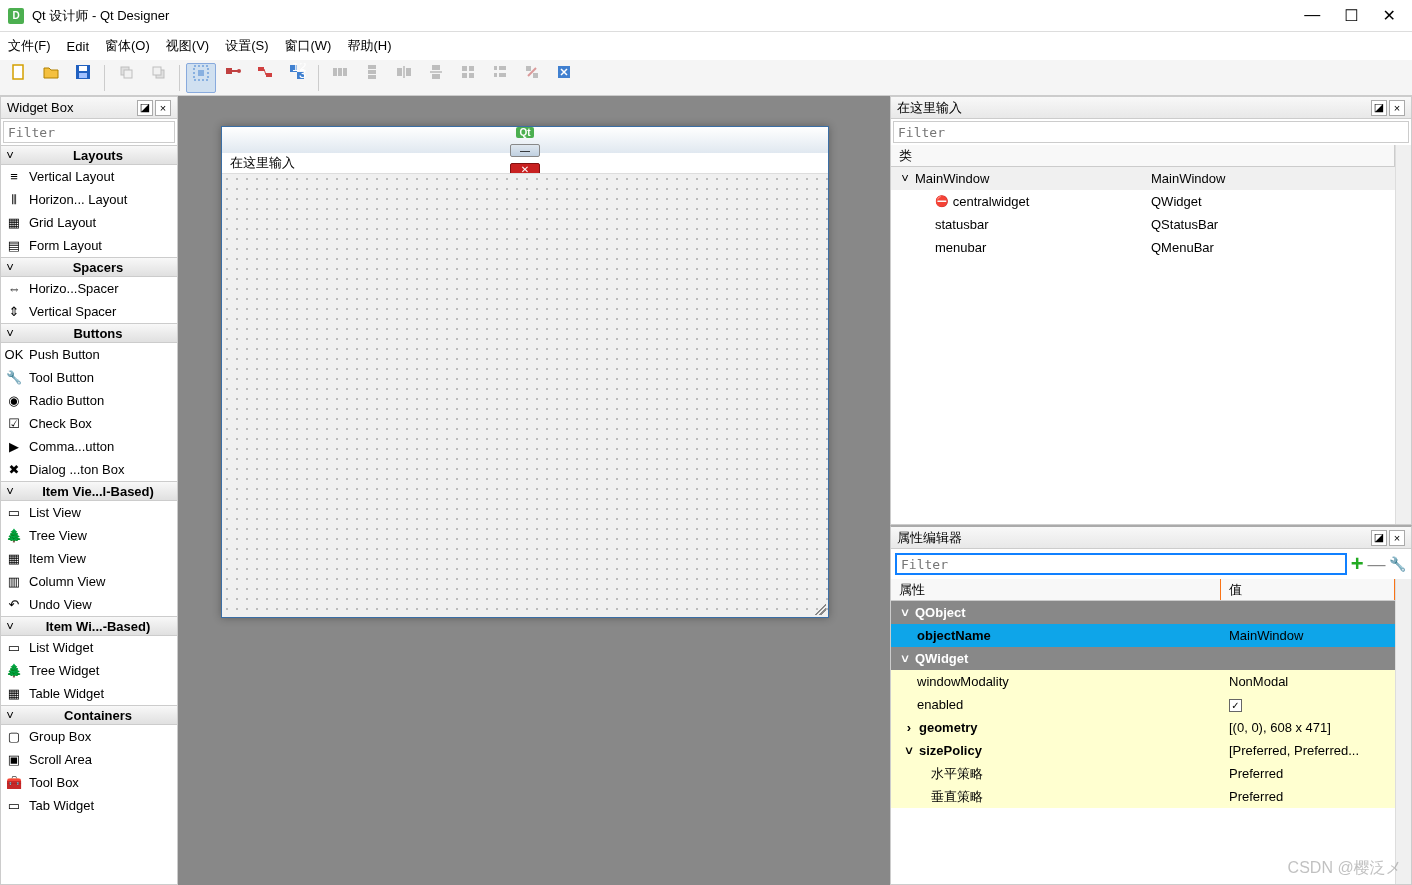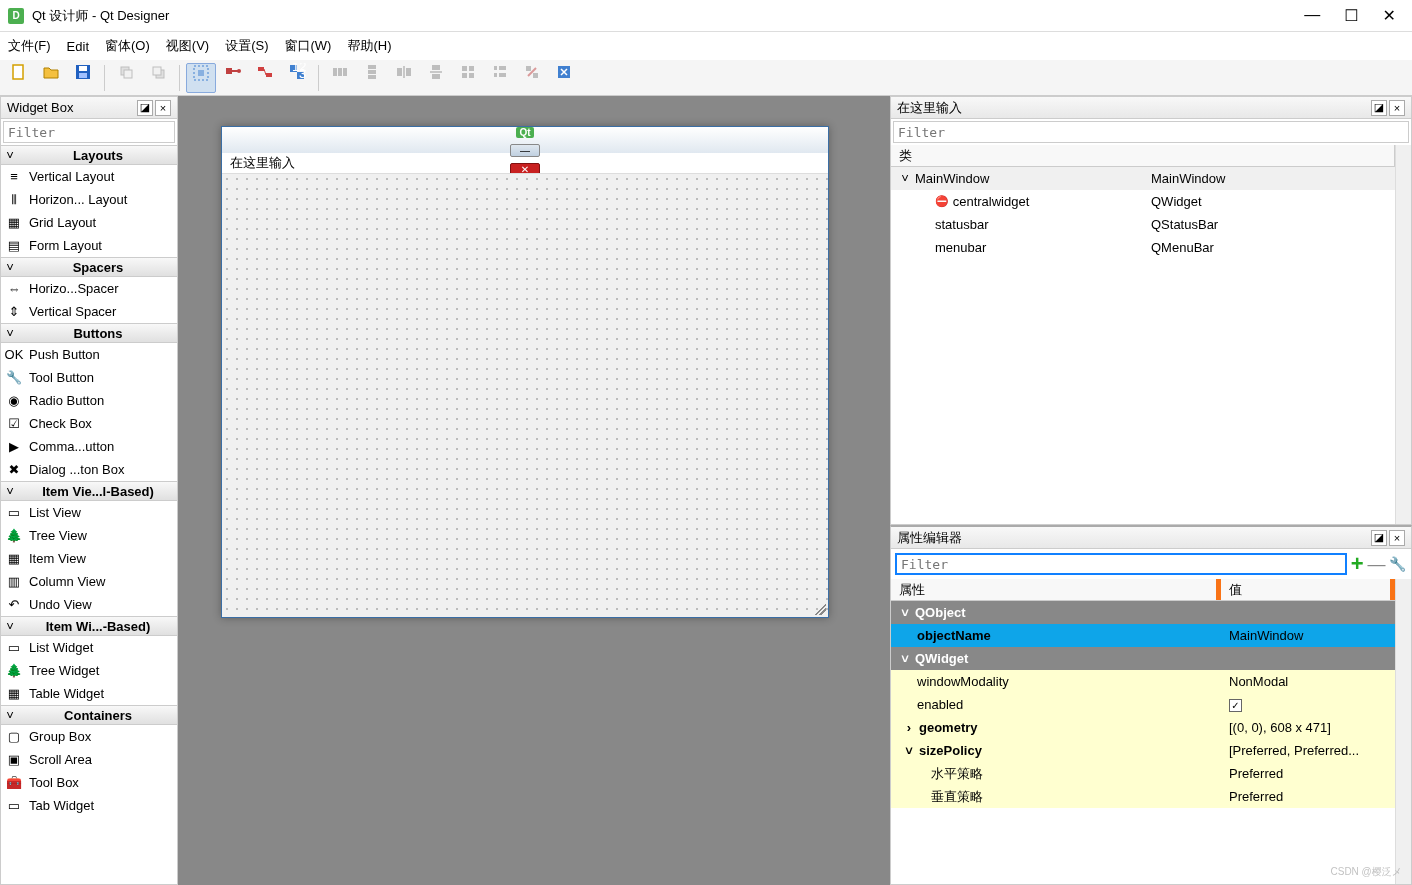--- a/index.html
+++ b/index.html
@@ -45,33 +45,33 @@
 .tree-row { height: 23px; display: flex; align-items: center; }
 .tree-row.sel { background: #f0f0f0; }
 .tree-row .c1 { width: 50%; padding-left: var(--indent,8px); display:flex;align-items:center;gap:4px;}
 .tree-row .c2 { width: 50%; padding-left: 8px; }
 .propeditor { height: 360px; border-top: 2px solid #aaa; }
 .prop-toolbar { height: 30px; display: flex; align-items: center; padding: 0 4px; gap: 4px; }
 .prop-toolbar input { flex: 1; height: 22px; border: 2px solid #1080ff; padding: 0 4px; font-family:monospace;}
 .prop-caption { height: 20px; padding: 0 6px; font-family: monospace; background:#fff;}
 .prop-table { flex: 1; overflow: auto; }
 .prop-header { height: 22px; display: flex; background: #f8f8f8; border-bottom: 1px solid #ccc; }
-.prop-header div { padding: 2px 8px; border-right: 5px solid #f97316; }
+.prop-header div { padding: 2px 8px; border-right: 1px solid #f97316; }
 .prop-header .pc1 { width: 330px; } .prop-header .pc2 { flex: 1; }
 .prop-row { height: 23px; display: flex; align-items: center; }
 .prop-row .pc1 { width: 330px; padding-left: var(--pi,8px); display:flex;align-items:center;gap:4px;}
 .prop-row .pc2 { flex: 1; padding-left: 8px; }
 .prop-row.group { background: #888; color: #fff; font-weight: bold; }
 .prop-row.orange { background: #0ea5e9; }
 .prop-row.yellow { background: #ffffd0; }
 .prop-row.bold .pc1 { font-weight: bold; }
 .chevron { display:inline-block;width:12px;text-align:center;cursor:pointer;}
 .checkbox { width:13px;height:13px;border:1px solid #666;display:inline-flex;align-items:center;justify-content:center;font-size:10px;background:#fff;}
 .scrollbar-v{width:16px;background:#f0f0f0;border-left:1px solid #ddd;}
-.watermark{position:absolute;right:10px;bottom:6px;color:#999;font-size:10px;opacity:0.6;}
+.watermark{position:absolute;right:10px;bottom:6px;color:#999;font-size:16px;opacity:0.6;}
 </style>
 </head>
 <body>
 
 <div class="titlebar">
   <span class="icon">D</span>
   <span class="title">Qt 设计师 - Qt Designer</span>
   <div class="winbtns">
     <span>—</span>
     <span>☐</span>

